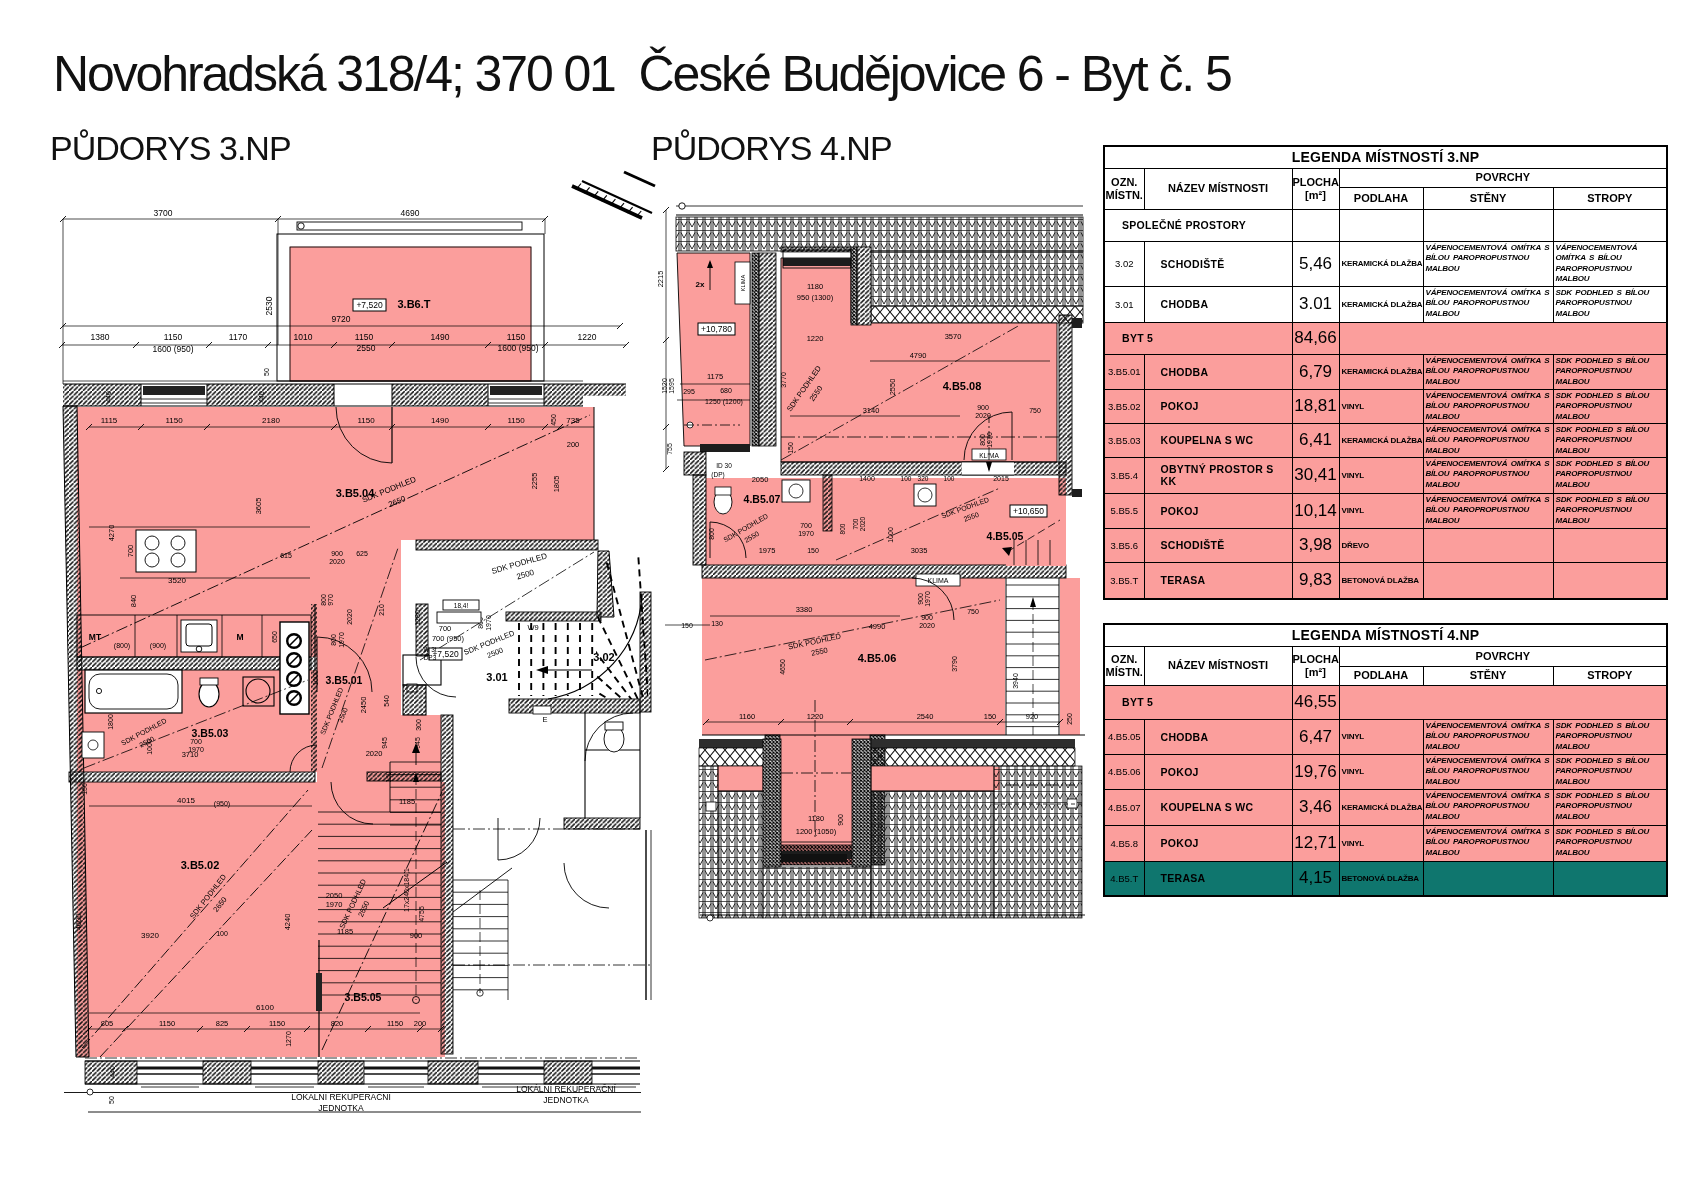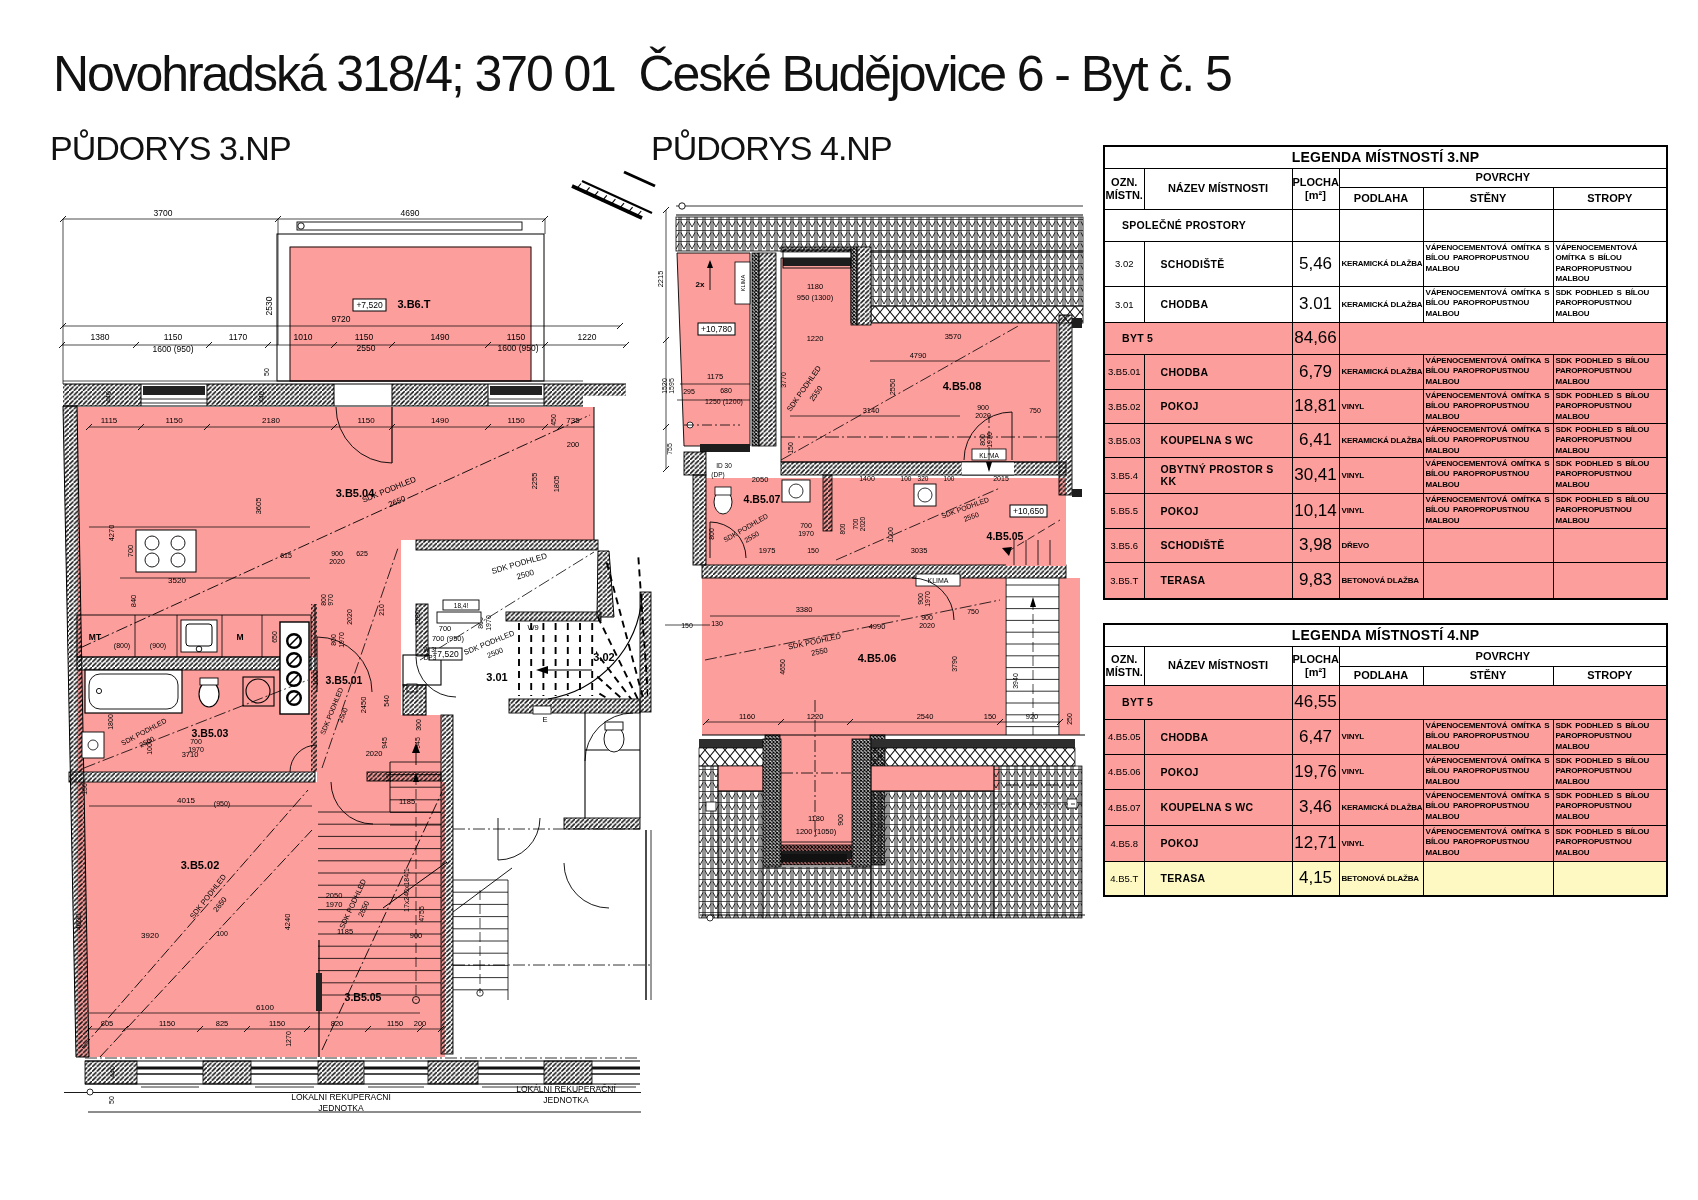--- a/index.html
+++ b/index.html
@@ -11,21 +11,21 @@
 .tbl { border:2.4px solid #000; }
 .tbl tr:first-child td { border-top:none; }
 .tbl tr td:first-child { border-left:none; }
 td.ttl { font-size:14px; font-weight:bold; text-align:center; letter-spacing:0.2px;margin-top:20px; }
 td.hc { font-size:11px; font-weight:bold; text-align:center; line-height:1.15; }
 td.oz { font-size:9.5px; text-align:center; }
 td.nm { font-size:10.5px; font-weight:bold; text-align:left; padding-left:16px; letter-spacing:0.3px; }
 td.sp { padding-left:17px; }
 td.ar { font-size:17px; text-align:center; }
 td.fl { font-size:8px; font-weight:bold; text-align:left; padding-left:2px; letter-spacing:-0.2px;margin-top:47px; }
-td.wl { font-size:8px; font-weight:bold; text-align:left; padding:1px 0 0 2px; line-height:1.32; letter-spacing:-0.2px; vertical-align:top; white-space:normal; word-spacing:1.5px; }
+td.wl { font-size:8px; font-weight:bold; text-align:left; padding:1px 0 0 2px; line-height:1.32; letter-spacing:-0.2px; vertical-align:top; white-space:normal; word-spacing:1.5px;font-style:italic; }
 </style></head>
 <body>
 <div id="title">Novohradská 318/4; 370 01&nbsp; České Budějovice 6 - Byt č. 5</div>
 <div class="ptitle" style="left:50px;top:129px">PŮDORYS 3.NP</div>
 <div class="ptitle" style="left:651px;top:129px">PŮDORYS 4.NP</div>
 <svg width="1698" height="1200" viewBox="0 0 1698 1200">
 <defs>
 <pattern id="hwall" width="4.6" height="4.6" patternUnits="userSpaceOnUse">
   <path d="M-1,5.6 L5.6,-1" stroke="#111" stroke-width="1.5" fill="none"></path>
 </pattern>
@@ -814,21 +814,21 @@
         <td class="wl">SDK PODHLED S BÍLOU PAROPROPUSTNOU MALBOU</td>
       </tr>
       <tr style="height:36px;background:#fb9e9c">
         <td class="oz">4.B5.8</td>
         <td class="nm">POKOJ</td>
         <td class="ar">12,71</td>
         <td class="fl">VINYL</td>
         <td class="wl">VÁPENOCEMENTOVÁ OMÍTKA S BÍLOU PAROPROPUSTNOU MALBOU</td>
         <td class="wl">SDK PODHLED S BÍLOU PAROPROPUSTNOU MALBOU</td>
       </tr>
-      <tr style="height:35px;background:#fef9c3">
+      <tr style="height:35px;background:#0f766e">
         <td class="oz">4.B5.T</td>
         <td class="nm">TERASA</td>
         <td class="ar">4,15</td>
         <td class="fl">BETONOVÁ DLAŽBA</td>
         <td class="wl"></td>
         <td class="wl"></td>
       </tr>
     </tbody>
   </table>
 </body></html>

